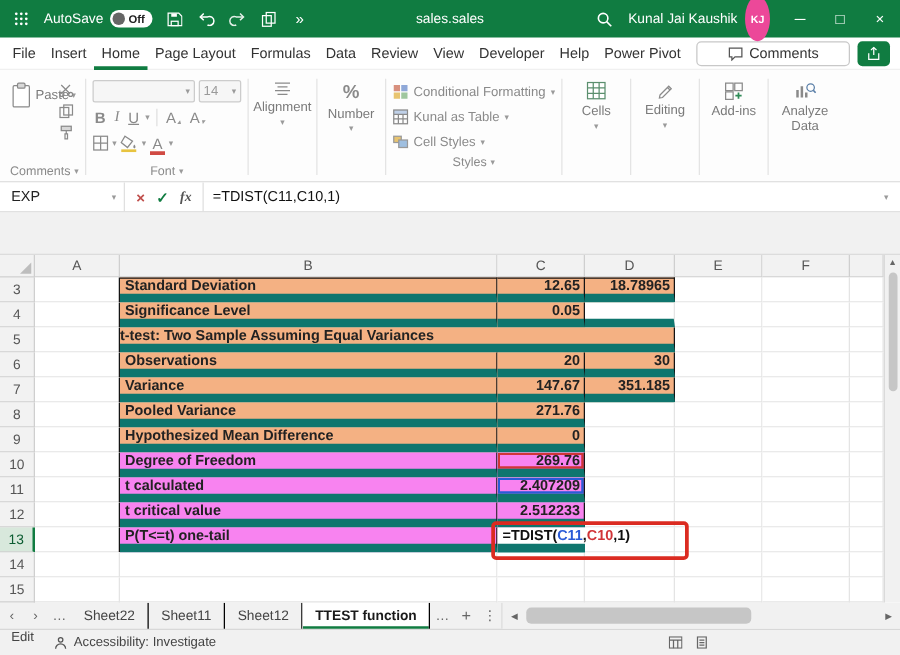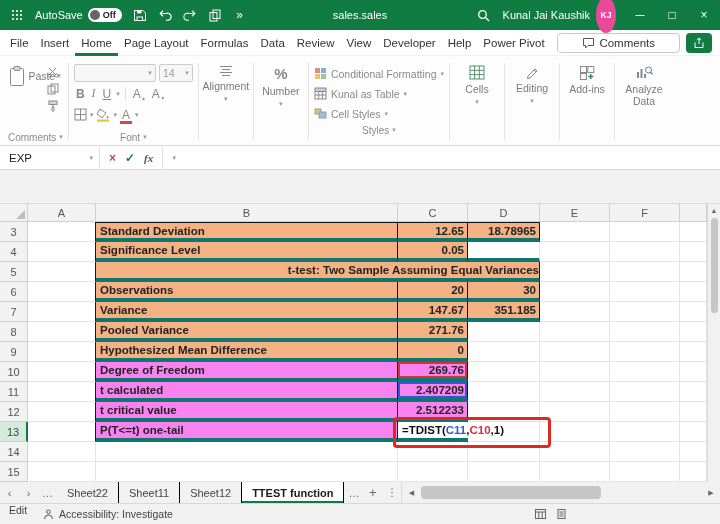--- a/index.html
+++ b/index.html
@@ -68,27 +68,27 @@
   .gridwrap{position:relative;height:278px;background:#fff}
   table.sheet{border-collapse:separate;border-spacing:0;table-layout:fixed;width:707px}
   .sheet thead th{height:18px;background:#F2F2F2;border-right:1px solid #CFCFCF;border-bottom:1px solid #CFCFCF;font-weight:normal;font-size:11px;color:#555;vertical-align:middle}
   th.corner{position:relative}
   th.corner:after{content:"";position:absolute;right:2px;bottom:2px;border-left:9px solid transparent;border-bottom:9px solid #BDBDBD}
   th.hlc{background:#D8E8DC;border-bottom:2px solid var(--title-green);color:#0B5C31}
   .rh{height:20px;background:#F2F2F2;border-right:1px solid #CFCFCF;border-bottom:1px solid #CFCFCF;font-weight:normal;font-size:11px;color:#555;text-align:center;vertical-align:middle}
   .rh.hlr{background:#D8E8DC;border-right:2px solid var(--title-green);color:#0B5C31}
   .sheet td{height:20px;border-right:1px solid #E4E4E4;border-bottom:1px solid #E4E4E4;background:#fff;font-size:11.5px;font-weight:bold;vertical-align:middle;overflow:hidden}
   td.kr{border-right:1px solid #141414}
-  td.kb{border-bottom:4px solid #0f766e}
+  td.kb{border-bottom:7px solid #0f766e}
   td.kt{border-top:1px solid #141414}
   td.org{background:var(--orange-fill)}
   td.pnk{background:var(--pink-fill)}
   td.lbl{text-align:left;padding-left:4px}
   td.num{text-align:right;padding-right:3px}
-  td.ttl{text-align:right}
+  td.ttl{text-align:left}
   td.refr{box-shadow:inset 0 0 0 2px var(--ref2-red)}
   td.refb{box-shadow:inset 0 0 0 2px var(--ref1-blue)}
   td.fcell{position:relative;overflow:visible;background:#fff;border-right:none}
   .ftext{position:absolute;left:4px;top:0;height:100%;display:flex;align-items:center;white-space:nowrap;z-index:3;font-weight:bold;font-size:11.5px;color:#111}
   .ftext .r1{color:var(--ref1-blue)}
   .ftext .r2{color:var(--ref2-red)}
   .ann{position:absolute;left:393px;top:213px;width:158px;height:31px;border:3px solid var(--annotation-red);border-radius:4px;z-index:5;pointer-events:none}
   .vscroll{position:absolute;right:0;top:0;bottom:0;width:13px;background:#F1F1F1;border-left:1px solid #DADADA;display:flex;flex-direction:column;align-items:center;z-index:4}
   .vs-arrow{height:13px;font-size:7px;color:#666;display:flex;align-items:center}
   .vs-thumb{width:7px;height:95px;background:#C6C6C6;border-radius:4px;margin-top:1px}
@@ -416,20 +416,23 @@
 <div class="fbar">
   <div class="namebox">
     <span>EXP</span>
     <span class="nb-chev cchev">▾</span>
   </div>
   <div class="fb-icons">
     <span class="fb-x">×</span>
     <span class="fb-check">✓</span>
     <span class="fb-fx">fx</span>
   </div>
+  <div class="fb-text">
+    <span>=TDIST(C11,C10,1)</span>
+  </div>
   <div class="fb-exp cchev">▾</div>
 </div>
 
 <div class="gapstrip"></div>
 
 <div class="gridwrap">
   <table class="sheet">
     <colgroup>
       <col style="width:28px">
         <col style="width:68px">

